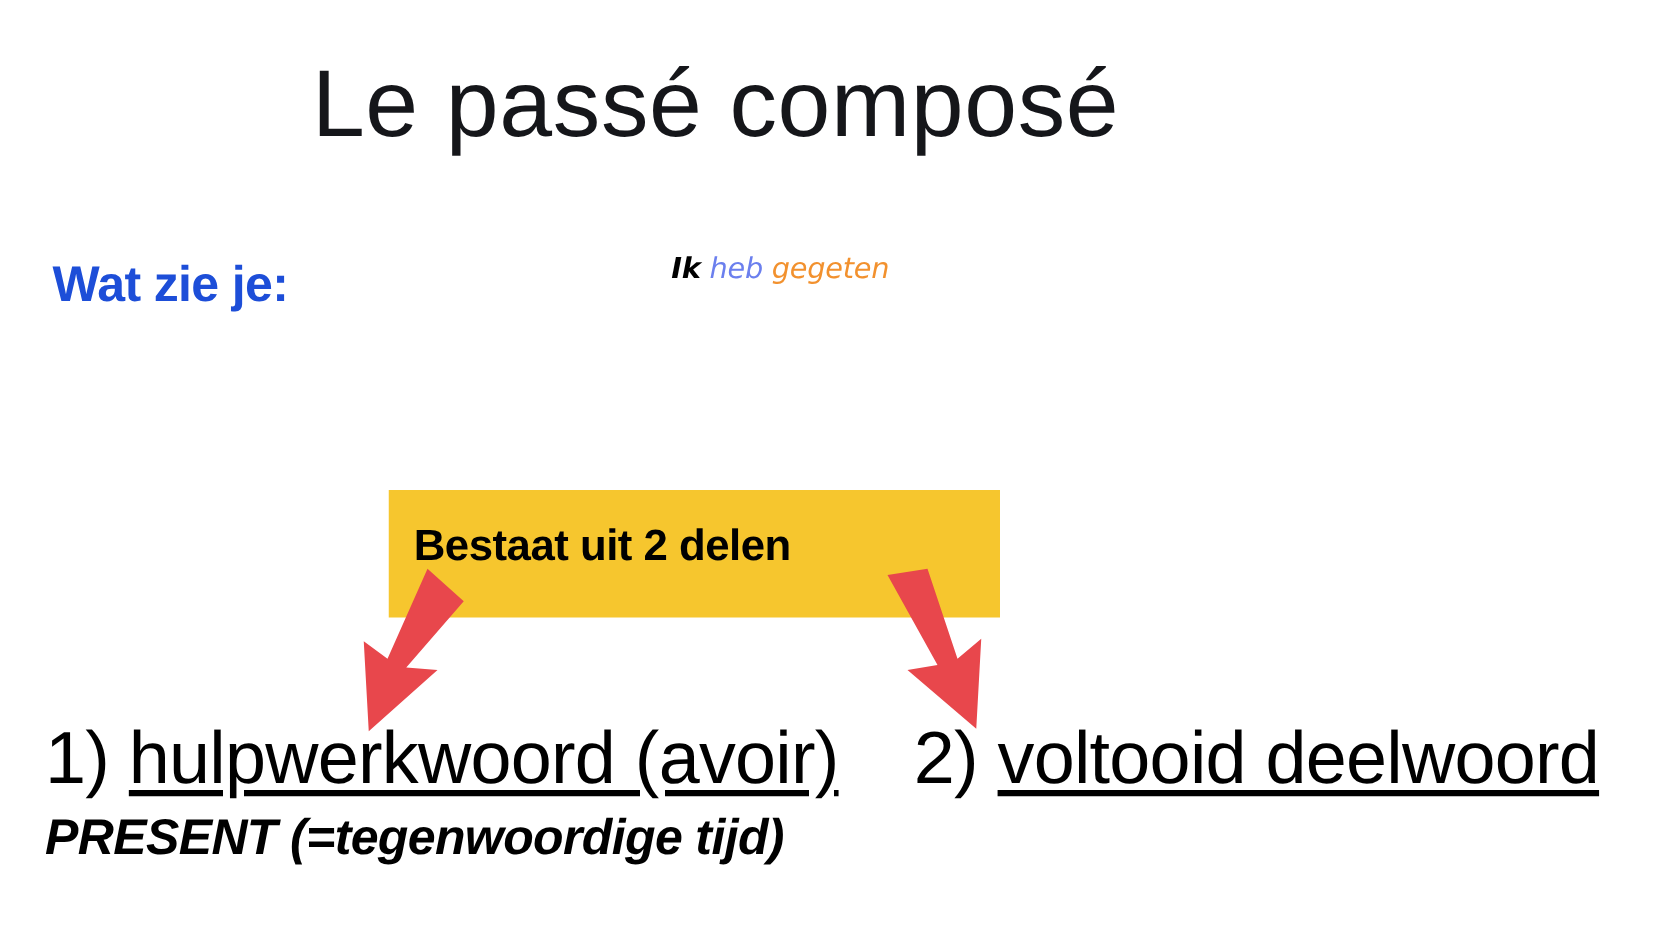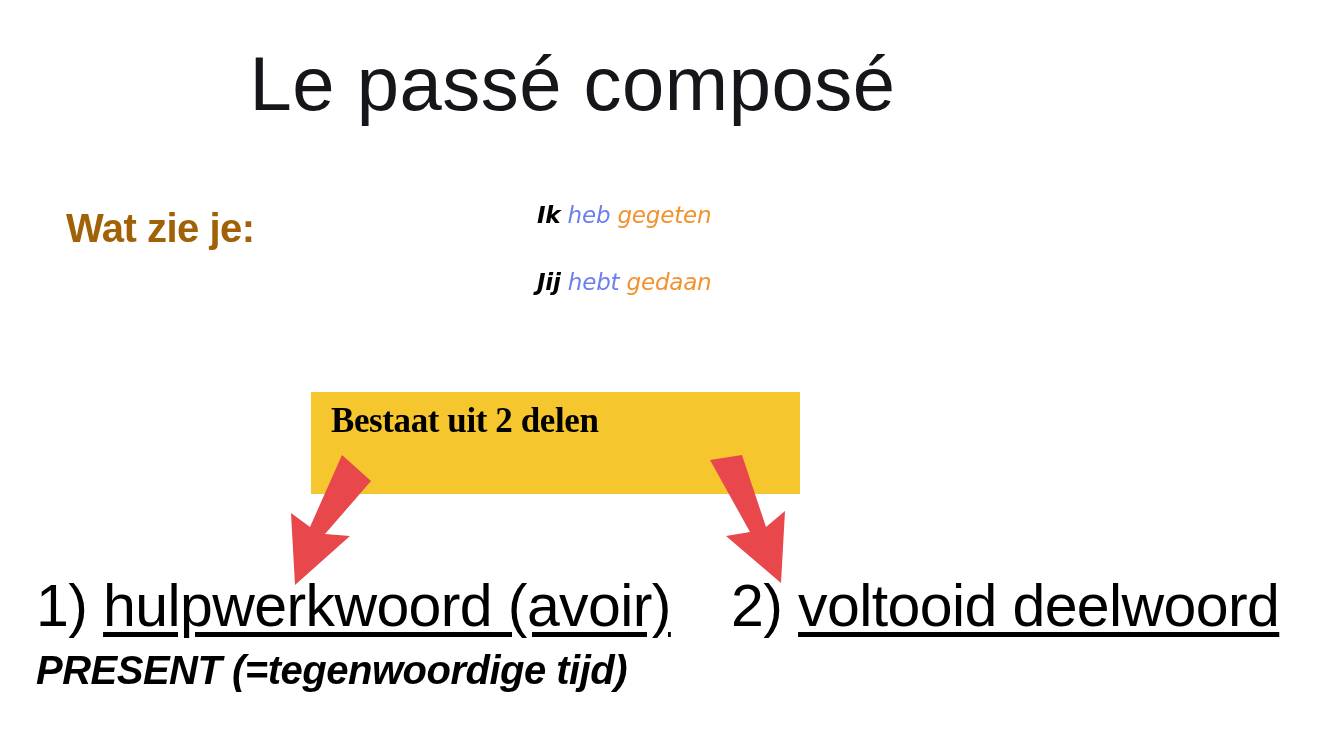--- a/index.html
+++ b/index.html
@@ -35,23 +35,22 @@
   
   .prompt-label {
     position: absolute;
     top: 206px;
     left: 42px;
     font-family: "Liberation Sans", sans-serif;
     font-weight: bold;
     font-size: 40px;
     line-height: 1.1;
     letter-spacing: -0.5px;
-    color: #a16207;
+    color: #1d4ed8;
     white-space: nowrap;
-    margin-left: 24px;
   }
 
   
   .examples {
     position: absolute;
     top: 182px;
     left: 537px;
     width: 600px;
   }
   .example-line {
@@ -82,22 +81,22 @@
     left: 311px;
     top: 392px;
     width: 489px;
     height: 102px;
     background: #F6C62E;
     box-sizing: border-box;
   }
   .highlight-text {
     position: absolute;
     left: 20px;
-    top: 10px;
-    font-family: Liberation Serif, serif;
+    top: 26px;
+    font-family: Liberation Sans, sans-serif;
     font-weight: bold;
     font-size: 35px;
     line-height: 1.1;
     letter-spacing: -0.4px;
     color: #000000;
     white-space: nowrap;
   }
 
   
   .arrow-svg {
@@ -145,23 +144,20 @@
 <div class="slide-title">Le passé composé</div>
 
 <div class="prompt-label">Wat zie je:</div>
 
 <div class="examples">
 
   <div class="example-line">
     <span class="pronoun">Ik</span><span> </span><span class="aux">heb</span><span> </span><span class="participle">gegeten</span>
   </div>
 
-  <div class="example-line">
-    <span class="pronoun">Jij</span><span> </span><span class="aux">hebt</span><span> </span><span class="participle">gedaan</span>
-  </div>
 
 
 </div>
 
 <div class="highlight-box">
   <div class="highlight-text">Bestaat uit 2 delen</div>
 </div>
 
 <svg class="arrow-svg" id="arrow-left-svg" width="140" height="150" viewBox="0 0 140 150">
   <polygon points="72,0 101,26 55,79 80,81 25,130 21,58 40,72" fill="#E8474C"></polygon>

